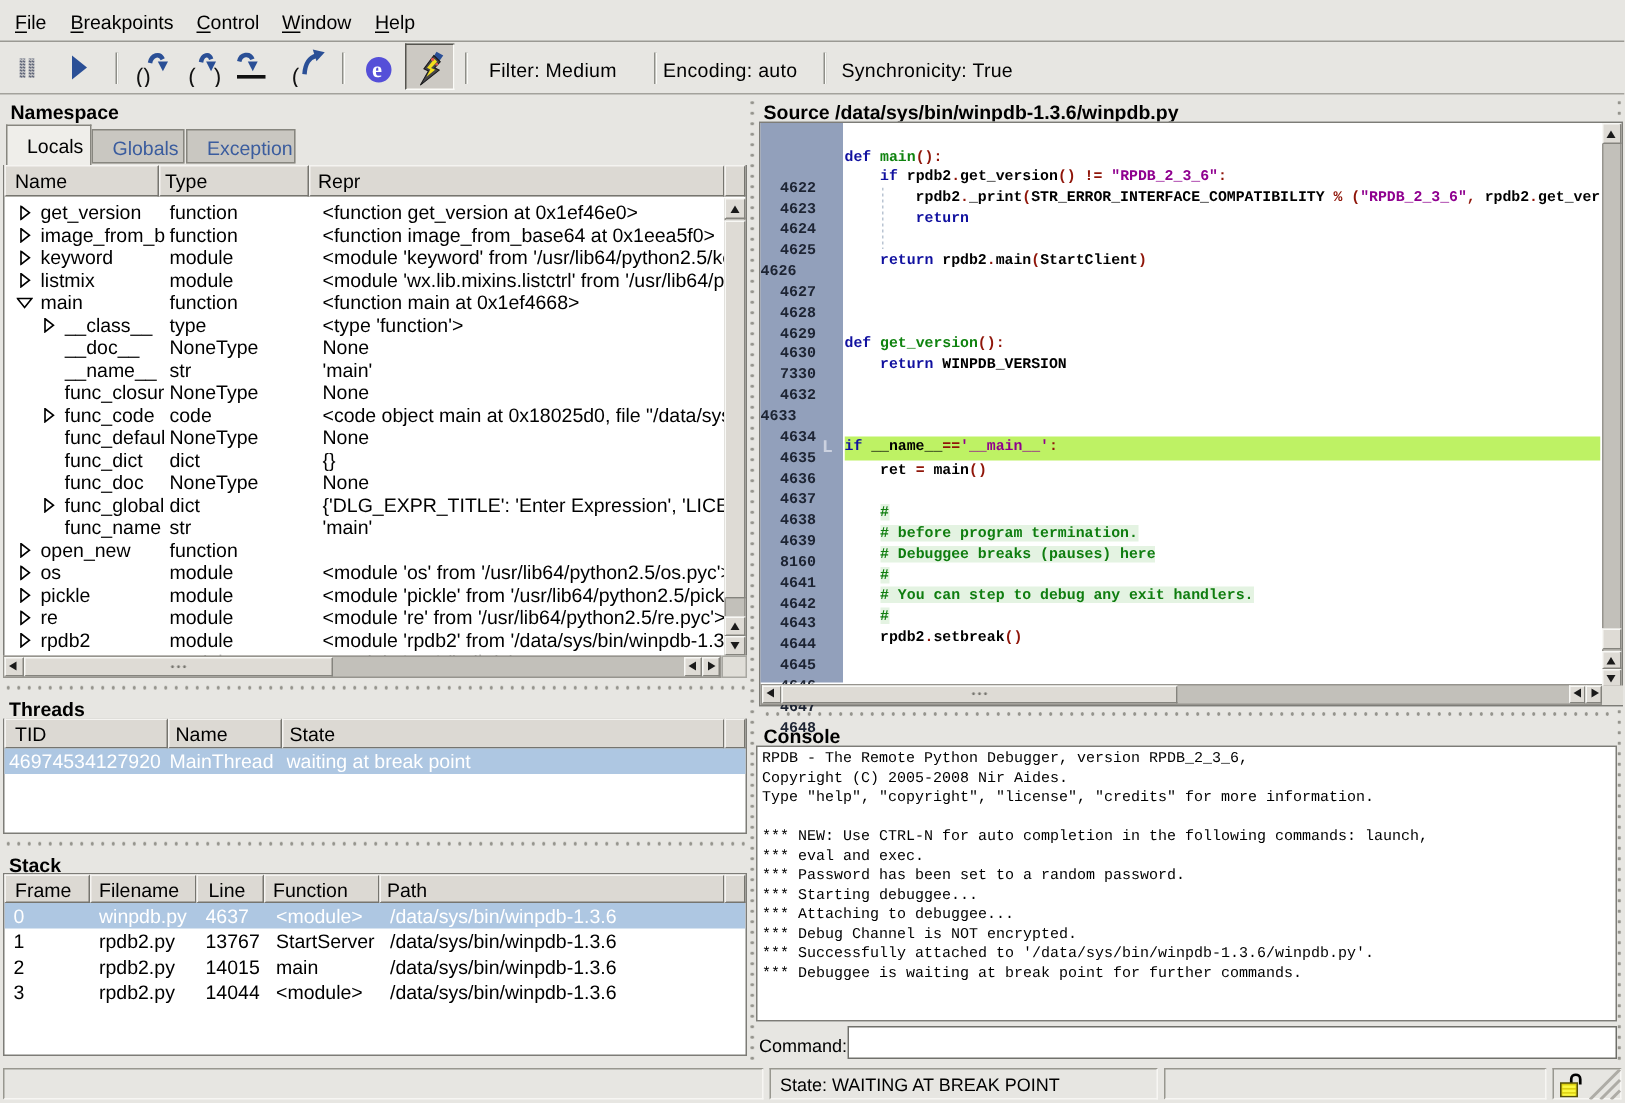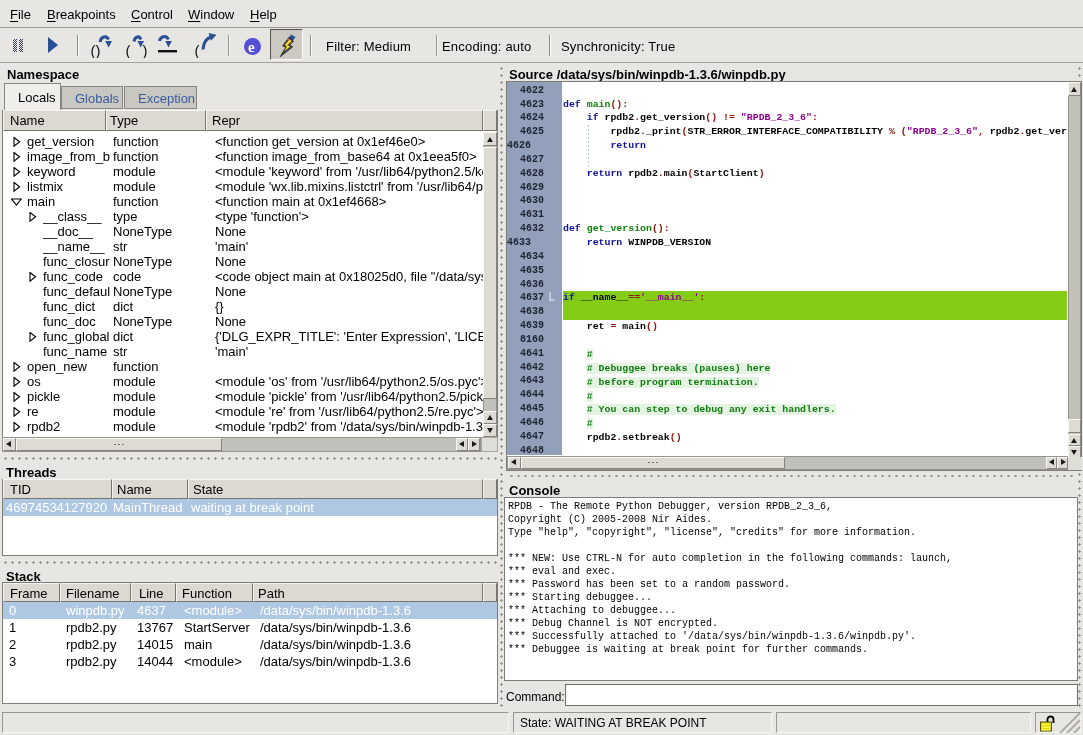--- a/index.html
+++ b/index.html
@@ -329,30 +329,30 @@
       <span class="cell" style="left:134px;">14044</span>
       <span class="cell" style="left:181px;">&lt;module&gt;</span>
       <span class="cell" style="left:257px;">/data/sys/bin/winpdb-1.3.6</span>
     </div>
 </div>
 
 <div class="abs ttl" style="left:509px;top:67px;">Source /data/sys/bin/winpdb-1.3.6/winpdb.py</div>
 <div class="abs" style="left:506px;top:81px;width:576px;height:390px;background:#fff;border:1px solid #7d7c77;box-sizing:border-box;"></div>
 <div class="abs" style="left:507px;top:82px;width:55px;height:373px;background:#92a0bb;"></div>
 <div class="abs" style="left:507px;top:83.7px;width:55px;font-family:'Liberation Mono',monospace;font-size:10px;font-weight:bold;color:#1d2433;text-align:right;">
-<div style="height:13.85px;line-height:13.85px;padding-right:18px;">4622</div>
+<div style="height:13.85px;line-height:13.85px;padding-right:18px;margin-top:36px;">4622</div>
 <div style="height:13.85px;line-height:13.85px;padding-right:18px;">4623</div>
 <div style="height:13.85px;line-height:13.85px;padding-right:18px;">4624</div>
 <div style="height:13.85px;line-height:13.85px;padding-right:18px;">4625</div>
 <div style="height:13.85px;line-height:13.85px;padding-right:32px;">4626</div>
 <div style="height:13.85px;line-height:13.85px;padding-right:18px;">4627</div>
 <div style="height:13.85px;line-height:13.85px;padding-right:18px;">4628</div>
 <div style="height:13.85px;line-height:13.85px;padding-right:18px;">4629</div>
 <div style="height:13.85px;line-height:13.85px;padding-right:18px;">4630</div>
-<div style="height:13.85px;line-height:13.85px;padding-right:18px;">4631</div>
+<div style="height:13.85px;line-height:13.85px;padding-right:18px;">7330</div>
 <div style="height:13.85px;line-height:13.85px;padding-right:18px;">4632</div>
 <div style="height:13.85px;line-height:13.85px;padding-right:32px;">4633</div>
 <div style="height:13.85px;line-height:13.85px;padding-right:18px;">4634</div>
 <div style="height:13.85px;line-height:13.85px;padding-right:18px;">4635</div>
 <div style="height:13.85px;line-height:13.85px;padding-right:18px;">4636</div>
 <div style="height:13.85px;line-height:13.85px;padding-right:18px;">4637</div>
 <div style="height:13.85px;line-height:13.85px;padding-right:18px;">4638</div>
 <div style="height:13.85px;line-height:13.85px;padding-right:18px;">4639</div>
 <div style="height:13.85px;line-height:13.85px;padding-right:18px;">8160</div>
 <div style="height:13.85px;line-height:13.85px;padding-right:18px;">4641</div>
@@ -374,26 +374,26 @@
 <div style="height:13.85px;line-height:13.85px;white-space:pre;"></div>
 <div style="height:13.85px;line-height:13.85px;white-space:pre;">    <b style="color:#10109f">return</b> rpdb2<span style="color:#8f1509">.</span>main<span style="color:#8f1509">(</span>StartClient<span style="color:#8f1509">)</span></div>
 <div style="height:13.85px;line-height:13.85px;white-space:pre;"></div>
 <div style="height:13.85px;line-height:13.85px;white-space:pre;"></div>
 <div style="height:13.85px;line-height:13.85px;white-space:pre;"></div>
 <div style="height:13.85px;line-height:13.85px;white-space:pre;"><b style="color:#10109f">def</b> <b style="color:#0f830f">get_version</b><span style="color:#8f1509">():</span></div>
 <div style="height:13.85px;line-height:13.85px;white-space:pre;">    <b style="color:#10109f">return</b> WINPDB_VERSION</div>
 <div style="height:13.85px;line-height:13.85px;white-space:pre;"></div>
 <div style="height:13.85px;line-height:13.85px;white-space:pre;"></div>
 <div style="height:13.85px;line-height:13.85px;white-space:pre;"></div>
-<div style="height:29px;line-height:13.85px;white-space:pre;background:#84cc16;"><b style="color:#10109f">if</b> __name__<span style="color:#8f1509">==</span><b style="color:#8f008f">'__main__'</b><span style="color:#8f1509">:</span></div>
+<div style="height:16px;line-height:13.85px;white-space:pre;background:#bef264;"><b style="color:#10109f">if</b> __name__<span style="color:#8f1509">==</span><b style="color:#8f008f">'__main__'</b><span style="color:#8f1509">:</span></div>
 <div style="height:13.85px;line-height:13.85px;white-space:pre;">    ret <span style="color:#8f1509">=</span> main<span style="color:#8f1509">()</span></div>
 <div style="height:13.85px;line-height:13.85px;white-space:pre;"></div>
 <div style="height:13.85px;line-height:13.85px;white-space:pre;">    <span style="color:#0f7d0f;background:#e4f3e2;">#</span></div>
+<div style="height:13.85px;line-height:13.85px;white-space:pre;">    <span style="color:#0f7d0f;background:#e4f3e2;"># before program termination.</span></div>
 <div style="height:13.85px;line-height:13.85px;white-space:pre;">    <span style="color:#0f7d0f;background:#e4f3e2;"># Debuggee breaks (pauses) here</span></div>
-<div style="height:13.85px;line-height:13.85px;white-space:pre;">    <span style="color:#0f7d0f;background:#e4f3e2;"># before program termination.</span></div>
 <div style="height:13.85px;line-height:13.85px;white-space:pre;">    <span style="color:#0f7d0f;background:#e4f3e2;">#</span></div>
 <div style="height:13.85px;line-height:13.85px;white-space:pre;">    <span style="color:#0f7d0f;background:#e4f3e2;"># You can step to debug any exit handlers.</span></div>
 <div style="height:13.85px;line-height:13.85px;white-space:pre;">    <span style="color:#0f7d0f;background:#e4f3e2;">#</span></div>
 <div style="height:13.85px;line-height:13.85px;white-space:pre;">    rpdb2<span style="color:#8f1509">.</span>setbreak<span style="color:#8f1509">()</span></div>
 <div style="height:13.85px;line-height:13.85px;white-space:pre;"></div>
 <div style="height:13.85px;line-height:13.85px;white-space:pre;"></div>
 </div>
 <div class="abs" style="left:588px;top:125px;width:1px;height:41px;background-image:linear-gradient(#b9c4d2 50%,rgba(0,0,0,0) 50%);background-size:1px 4px;"></div>
 
 <div class="sbtrough" style="left:1068px;top:82px;width:13px;height:375px;"></div>

